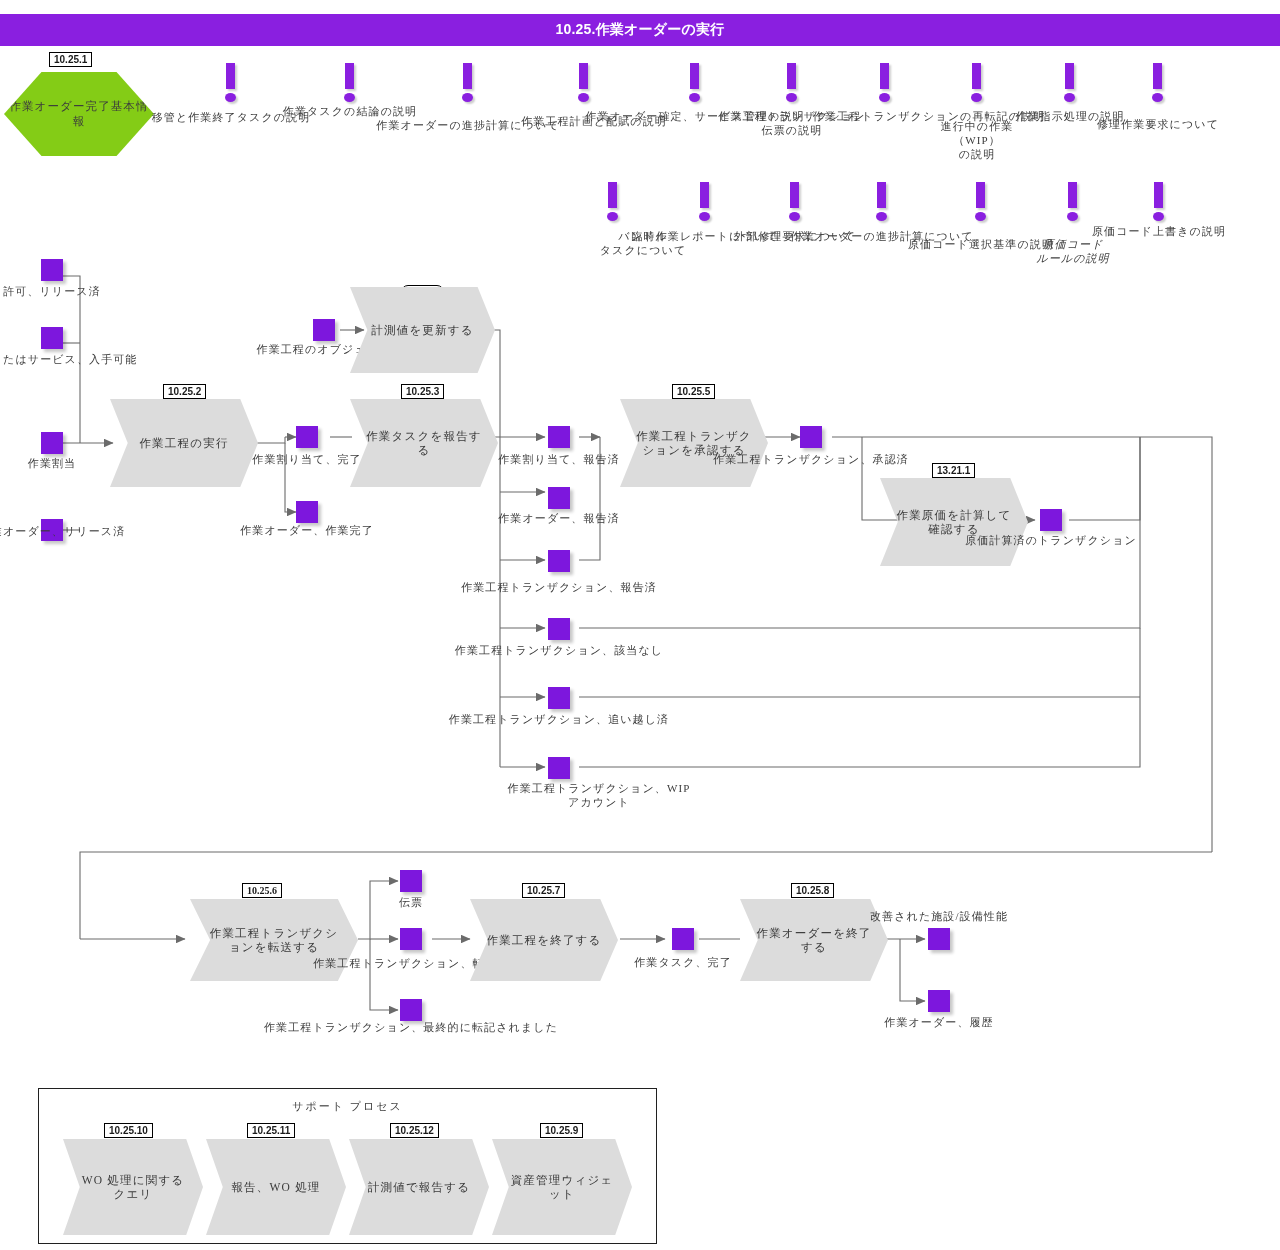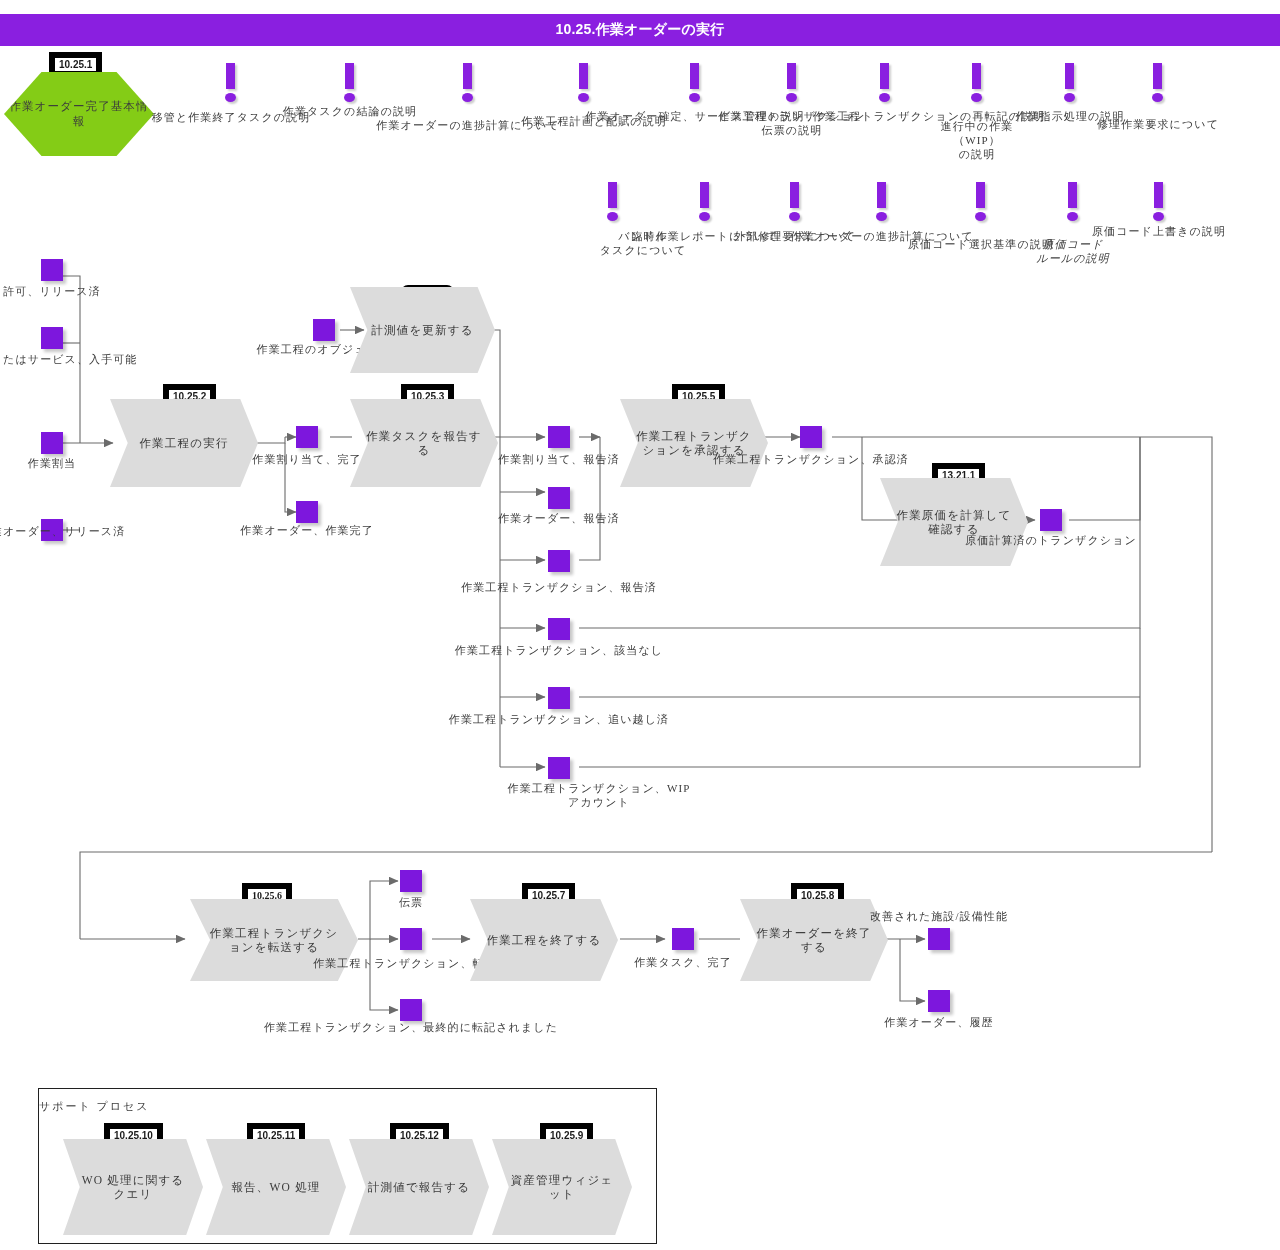--- a/index.html
+++ b/index.html
@@ -17,21 +17,21 @@
 
   
   .chev{position:absolute;background:#dcdcdc;
         clip-path:polygon(0 0, 88% 0, 100% 50%, 88% 100%, 0 100%, 12% 50%);
         filter:drop-shadow(3px 3px 2px rgba(0,0,0,.18));}
   .chev .lbl{position:absolute;left:0;right:0;top:50%;transform:translateY(-50%);
              text-align:center;font-size:11.5px;letter-spacing:1.2px;color:#3a3a3a;
              padding:0 14px;box-sizing:border-box;line-height:1.25;}
 
   
-  .pid{position:absolute;border:6px solid #000000;background:#fff;
+  .pid{position:absolute;border:1px solid #000000;background:#fff;
        font-family:"Liberation Sans","DejaVu Sans",sans-serif;
        font-size:10px;font-weight:bold;color:#1a1a1a;
        padding:1px 4px 1px 4px;line-height:11px;white-space:nowrap;}
 
   
   .hex{position:absolute;background:#84cc16;
        clip-path:polygon(25% 0,75% 0,100% 50%,75% 100%,25% 100%,0 50%);
        filter:drop-shadow(3px 3px 2px rgba(0,0,0,.18));}
   .hex .lbl{position:absolute;left:0;right:0;top:50%;transform:translateY(-50%);
             text-align:center;font-size:11.5px;letter-spacing:1.1px;}
@@ -48,21 +48,21 @@
 
   
   .bang{position:absolute;width:11px;height:40px;}
   .bang .bar{position:absolute;left:1px;top:0;width:9px;height:26px;background:#8a1fe0;
              box-shadow:2px 2px 2px rgba(0,0,0,.2);}
   .bang .dot{position:absolute;left:0px;top:30px;width:11px;height:9px;border-radius:50%;
              background:#8a1fe0;box-shadow:2px 2px 2px rgba(0,0,0,.2);}
 
   
   .support{position:absolute;border:1px solid #202020;background:#fff;}
-  .support .stitle{position:absolute;left:0;right:0;top:10px;text-align:left;
+  .support .stitle{position:absolute;left:0;right:0;top:10px;text-align:center;
                    font-size:11px;letter-spacing:2px;}
 </style>
 </head>
 <body>
 
 <div class="titlebar">
   <span class="t">10.25.作業オーダーの実行</span>
 </div>
 
 <svg id="wires">

